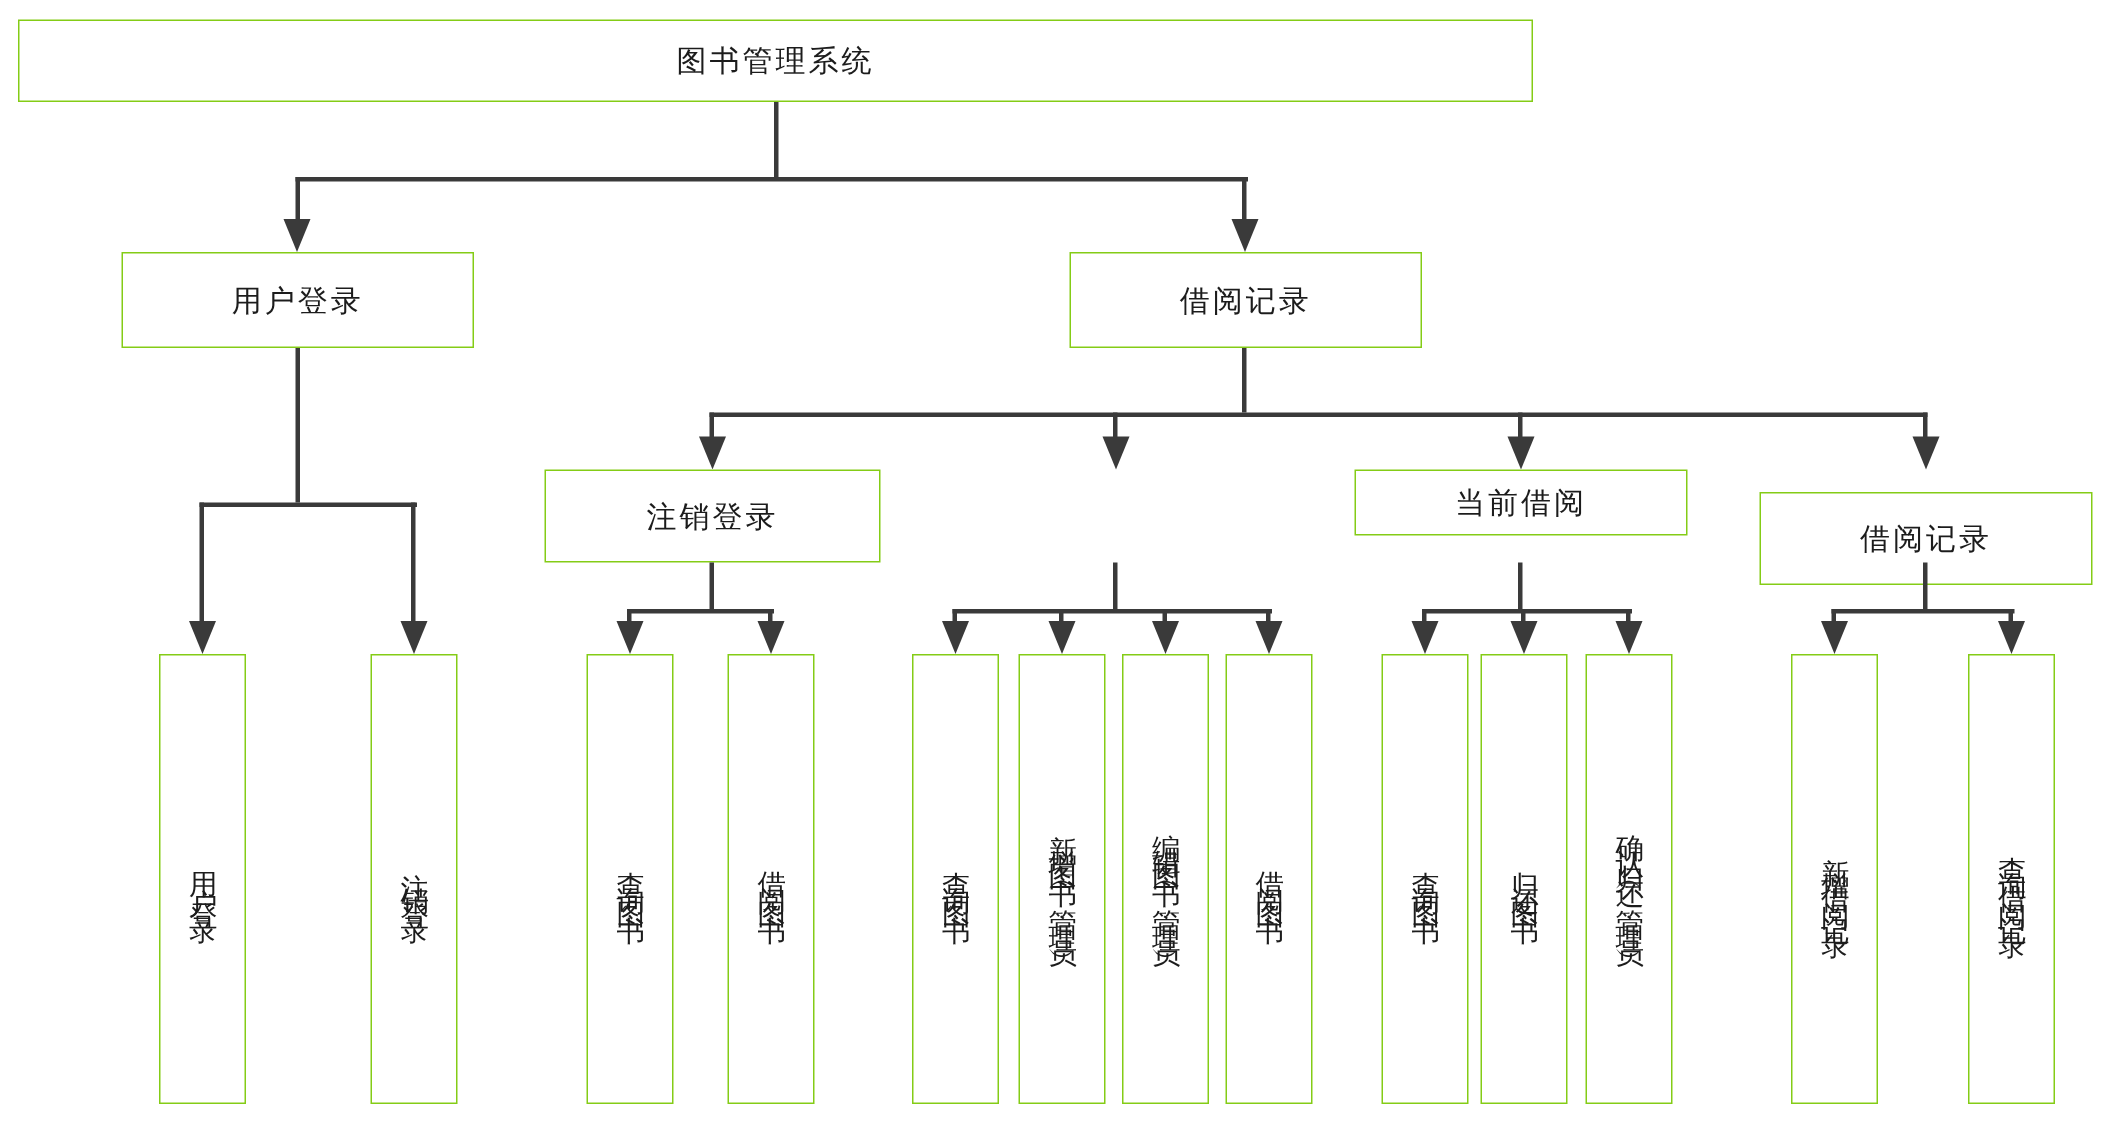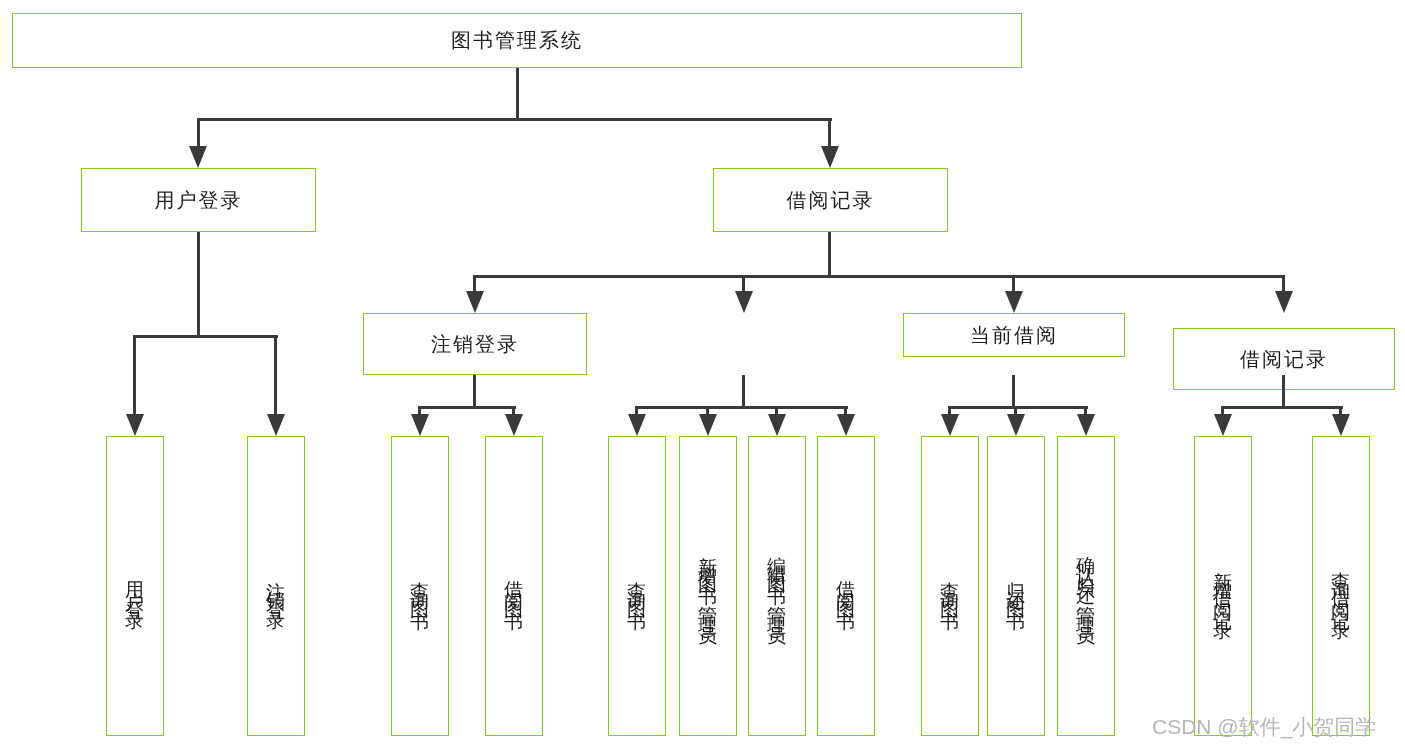--- a/index.html
+++ b/index.html
@@ -168,15 +168,14 @@
     <span class="v-text">确认归还（管理员）</span>
   </div>
 
   <div class="node v-node" style="left:1194px;top:436px;width:58px;height:300px">
     <span class="v-text">新增借阅记录</span>
   </div>
   <div class="node v-node" style="left:1312px;top:436px;width:58px;height:300px">
     <span class="v-text">查询借阅记录</span>
   </div>
 
-  <div class="watermark">CSDN @软件_小贺同学</div>
 
 </div>
 
 </body></html>

